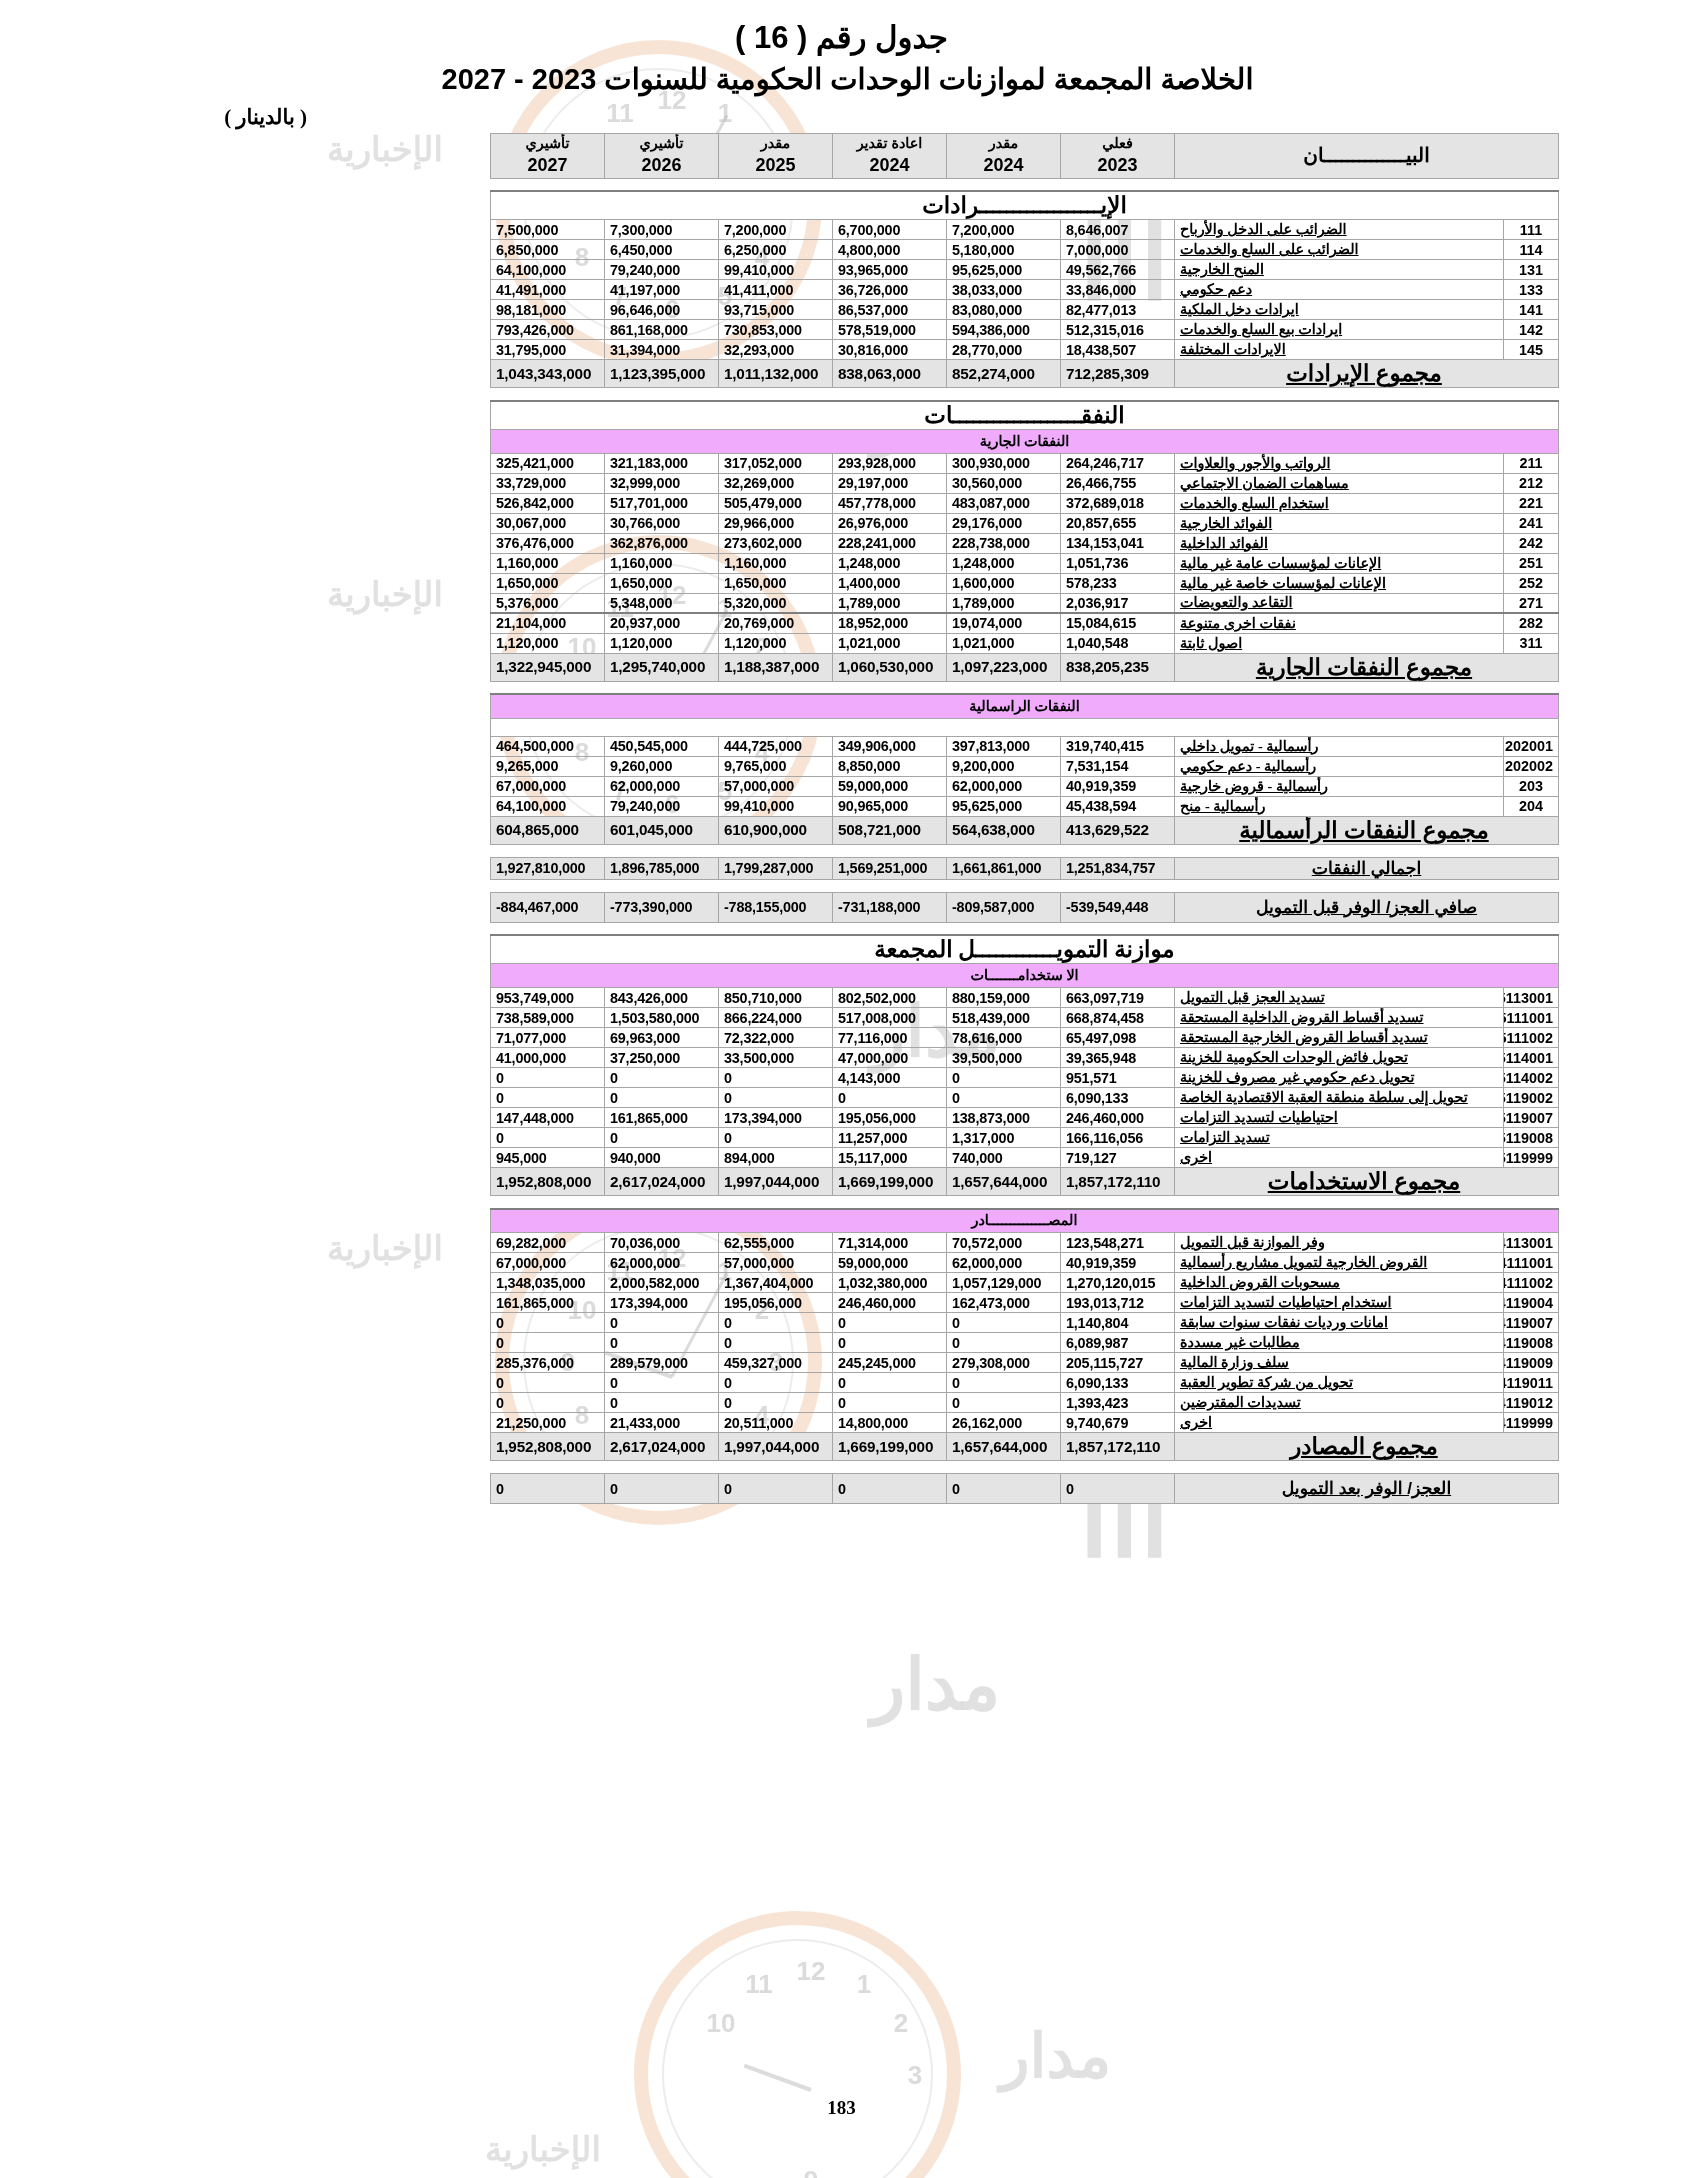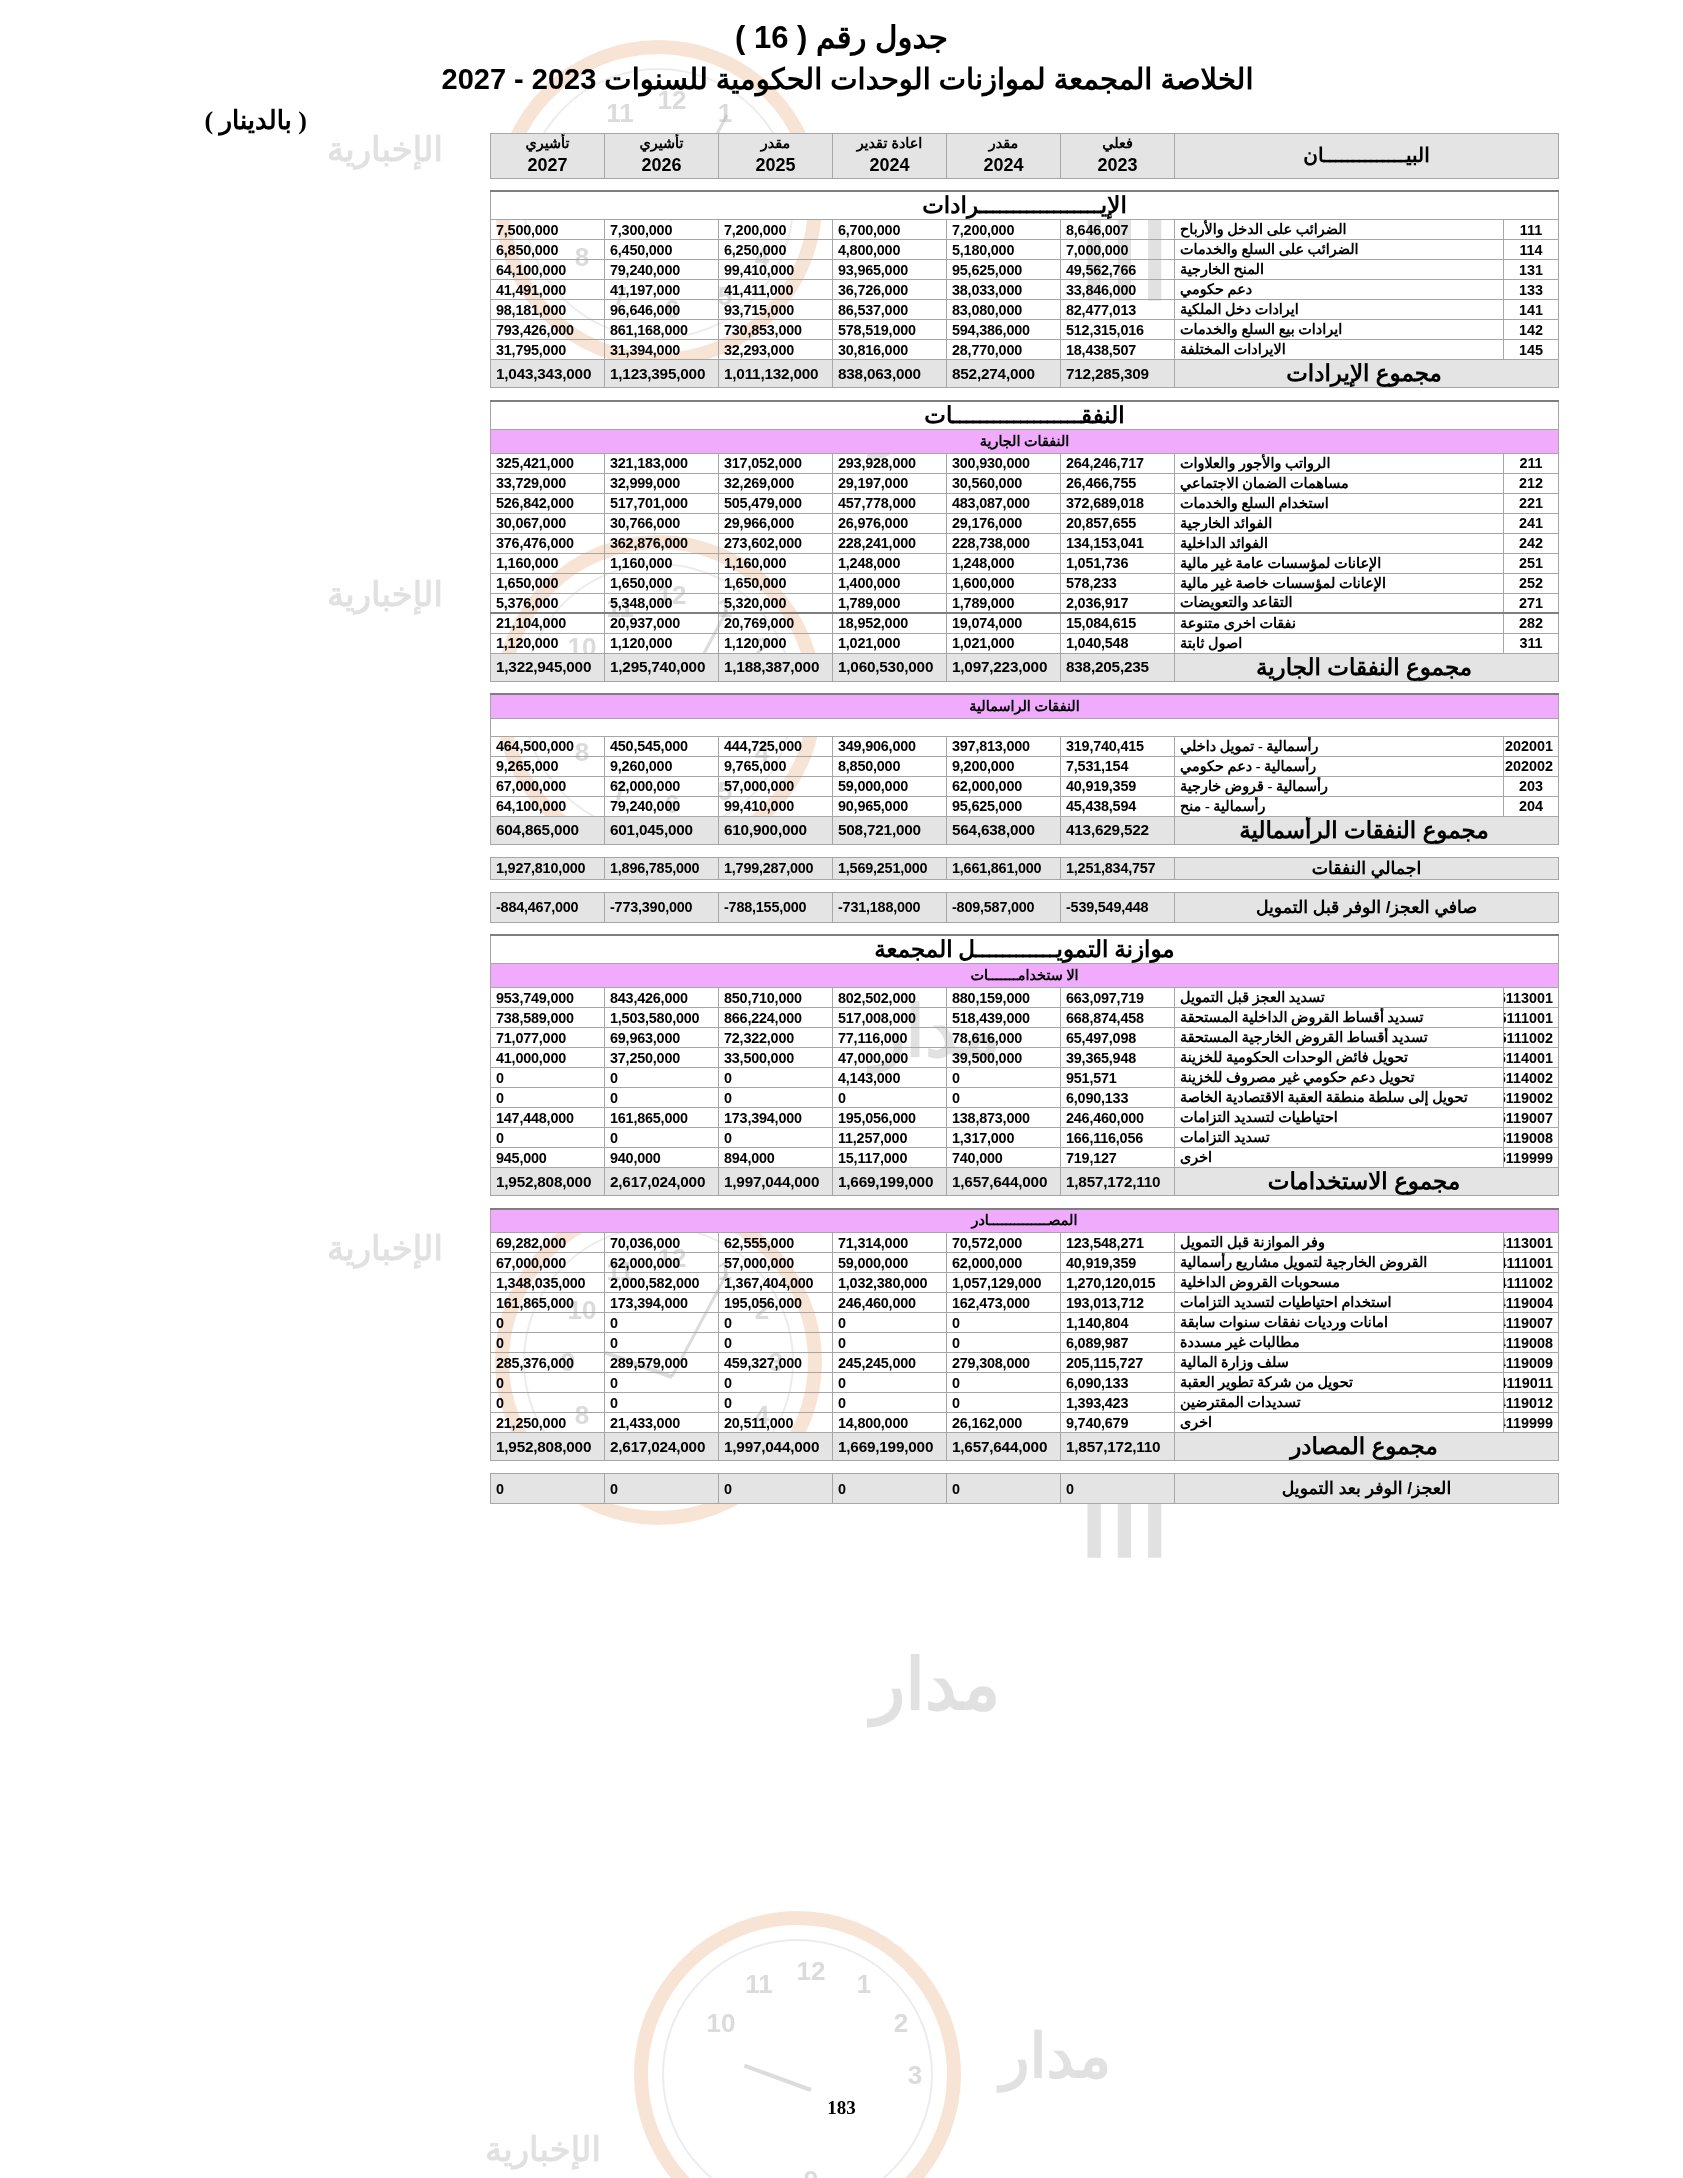--- a/index.html
+++ b/index.html
@@ -78,21 +78,21 @@
     color: #000;
     line-height: 1.3;
     margin: 2px 0 0 12px;
   }
   .unit-note {
     position: absolute;
     z-index: 2;
     top: 105px;
     right: 1376px;
     font-family: "Liberation Serif", serif;
-    font-size: 26px;
+    font-size: 21px;
     font-weight: bold;
     color: #000;
     direction: rtl;
   }
 
   
   .table-wrap {
     position: absolute;
     z-index: 2;
     top: 133px;
@@ -153,20 +153,21 @@
     font-family: "Liberation Sans", sans-serif;
     font-weight: bold;
     font-size: 14.4px;
   }
   td.desc {
     text-align: left;
     font-weight: bold;
     font-size: 16px;
     padding-left: 10px;
     direction: rtl;
+    text-decoration: underline;
   }
 
   
   tr.banner td {
     background: #ffffff;
     border-right: 1px solid #a6a6a6;
     border-left: 1px solid #a6a6a6;
     height: 16px;
   }
   td.banner-title {

